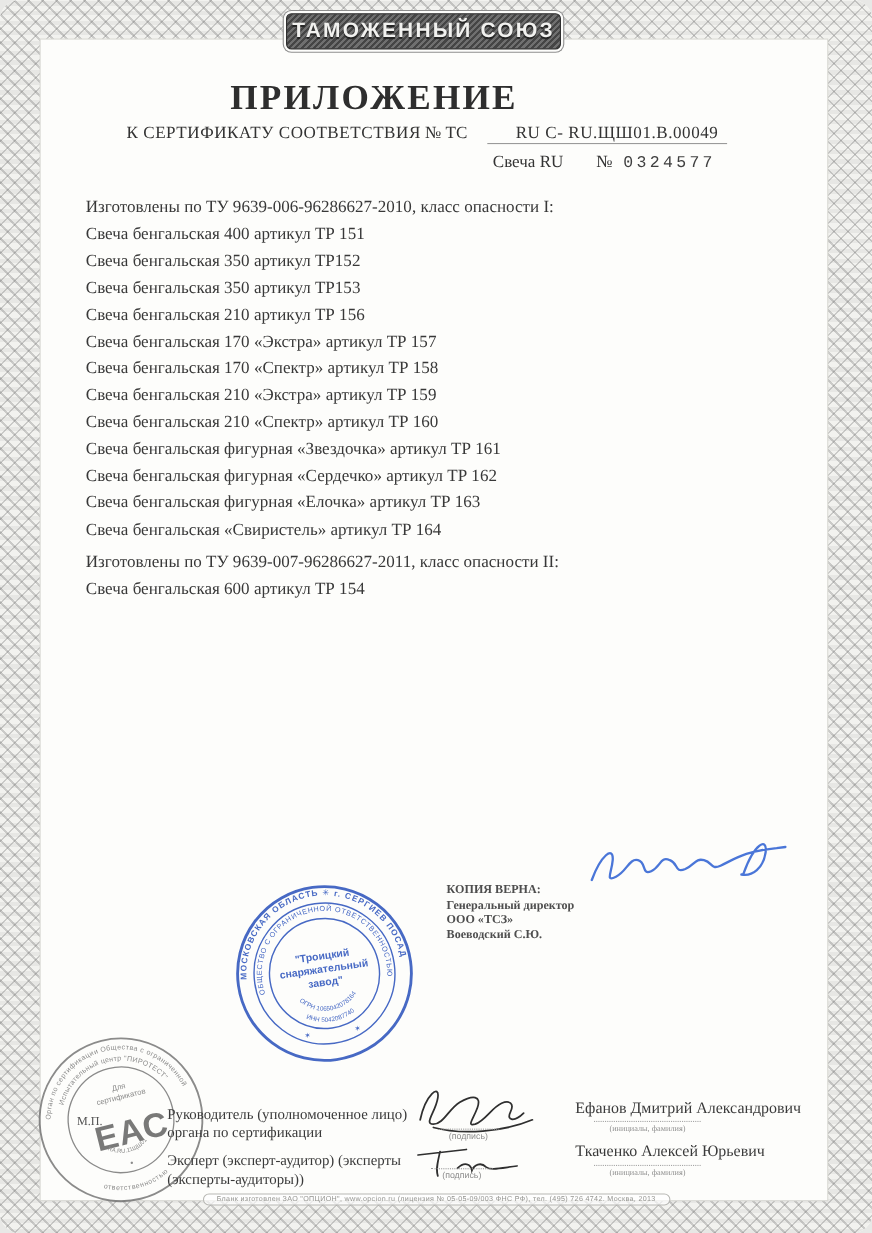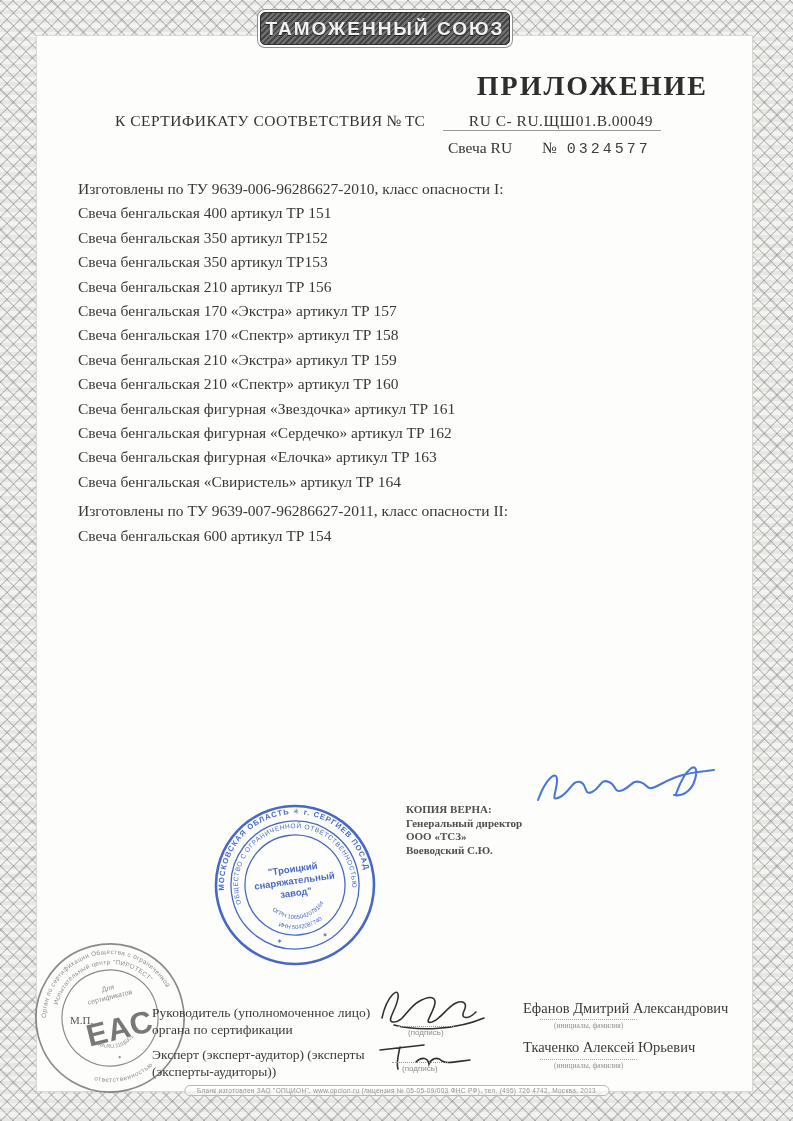--- a/index.html
+++ b/index.html
@@ -1,19 +1,19 @@
 <!DOCTYPE html>
 <html><head>
 <meta charset="utf-8">
 <style>
   html,body{margin:0;padding:0;background:#e8e8e6;}
   .page{
     position:relative;width:793px;height:1121px;margin:0 auto;
     background:#fdfdfb;overflow:hidden;
-    font-family:"Liberation Serif","DejaVu Serif",serif;color:#3b3b3b;
+    font-family:"Liberation Serif","DejaVu Serif",serif;color:#3b3b3b;border-radius:18px;
   }
   
   .border-frame{
     position:absolute;inset:0;
     background:
       repeating-linear-gradient(45deg, rgba(110,110,110,.30) 0 1.5px, transparent 1.5px 9px),
       repeating-linear-gradient(135deg, rgba(110,110,110,.30) 0 1.5px, transparent 1.5px 9px),
       repeating-linear-gradient(0deg, rgba(150,150,150,.12) 0 4px, transparent 4px 9px),
       #f2f2ef;
   }
@@ -27,22 +27,22 @@
     background-image:repeating-linear-gradient(135deg, rgba(255,255,255,.14) 0 2px, rgba(0,0,0,.22) 2px 4px);
     border:1px solid #2f2f2f;border-radius:5px;
     box-shadow:0 0 0 2px #fdfdfb, 0 0 0 3px #8f8f8f;
     display:flex;align-items:center;justify-content:center;
   }
   .banner span{
     font-family:"Liberation Sans","DejaVu Sans",sans-serif;font-weight:bold;
     font-size:19px;letter-spacing:2px;color:#f1f1ef;text-shadow:0 1px 1px #1f1f1f;
   }
   .doc-title{
-    position:absolute;top:70px;left:0;width:680px;text-align:right;
-    font-size:28px;font-weight:bold;letter-spacing:2px;color:#2e2e2e;padding-left:28px;
+    position:absolute;top:70px;left:0;width:680px;text-align:center;
+    font-size:32px;font-weight:bold;letter-spacing:2px;color:#2e2e2e;
   }
   .cert-line{
     position:absolute;top:112px;left:115px;font-size:15.5px;white-space:nowrap;color:#333;
   }
   .cert-line .lbl{letter-spacing:.5px;}
   .cert-line .no{}
   .cert-line .num{margin-left:14px;padding:0 8px 1px 26px;border-bottom:1px solid #9a9a9a;letter-spacing:.5px;}
   .series-line{position:absolute;top:139px;left:448px;font-size:15.5px;white-space:nowrap;color:#333;}
   .series-line .sn{
     font-family:"Liberation Mono","DejaVu Sans Mono",monospace;

